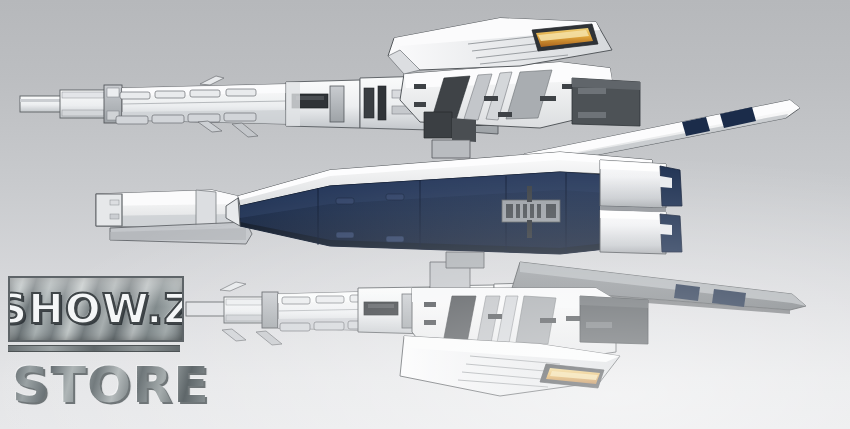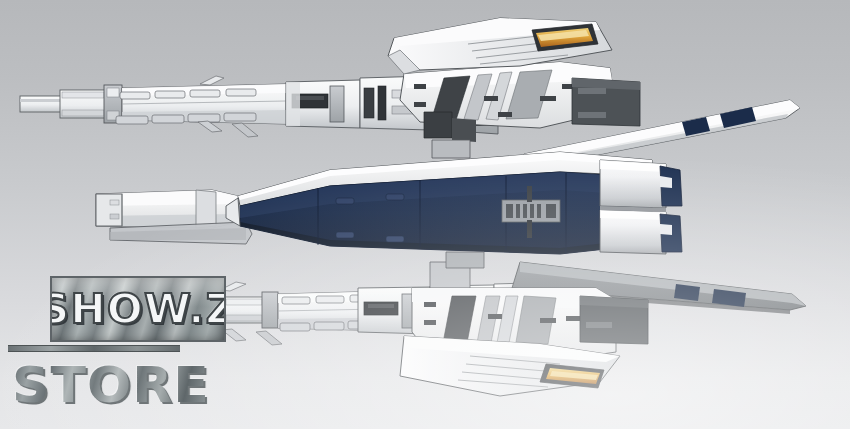--- a/index.html
+++ b/index.html
@@ -25,21 +25,20 @@
   .wm-box{
     position:absolute;left:2px;top:0;width:172px;height:62px;
     border:2px solid #5e6468;
     background:
       linear-gradient(107deg,
         #8e9699 0%, #b9c0c1 7%, #6e7679 14%, #aab2b3 22%, #7c8487 31%,
         #c2c8c8 39%, #767e81 47%, #a7aeaf 56%, #6b7376 64%, #b4babb 73%,
         #818a8c 81%, #a3abac 90%, #70787b 100%);
     box-shadow:inset 0 0 10px rgba(0,0,0,.35);
     overflow:hidden;
-    margin-left:42px;
   }
   .wm-box .gloss{
     position:absolute;left:0;top:0;width:100%;height:46%;
     background:linear-gradient(180deg,rgba(255,255,255,.40),rgba(255,255,255,0));
   }
   .wm-showz{
     position:absolute;left:0;top:0;width:100%;height:100%;
     display:flex;align-items:center;justify-content:center;
     font-family:"DejaVu Sans", sans-serif;
     font-weight:bold;font-size:40px;line-height:1;

